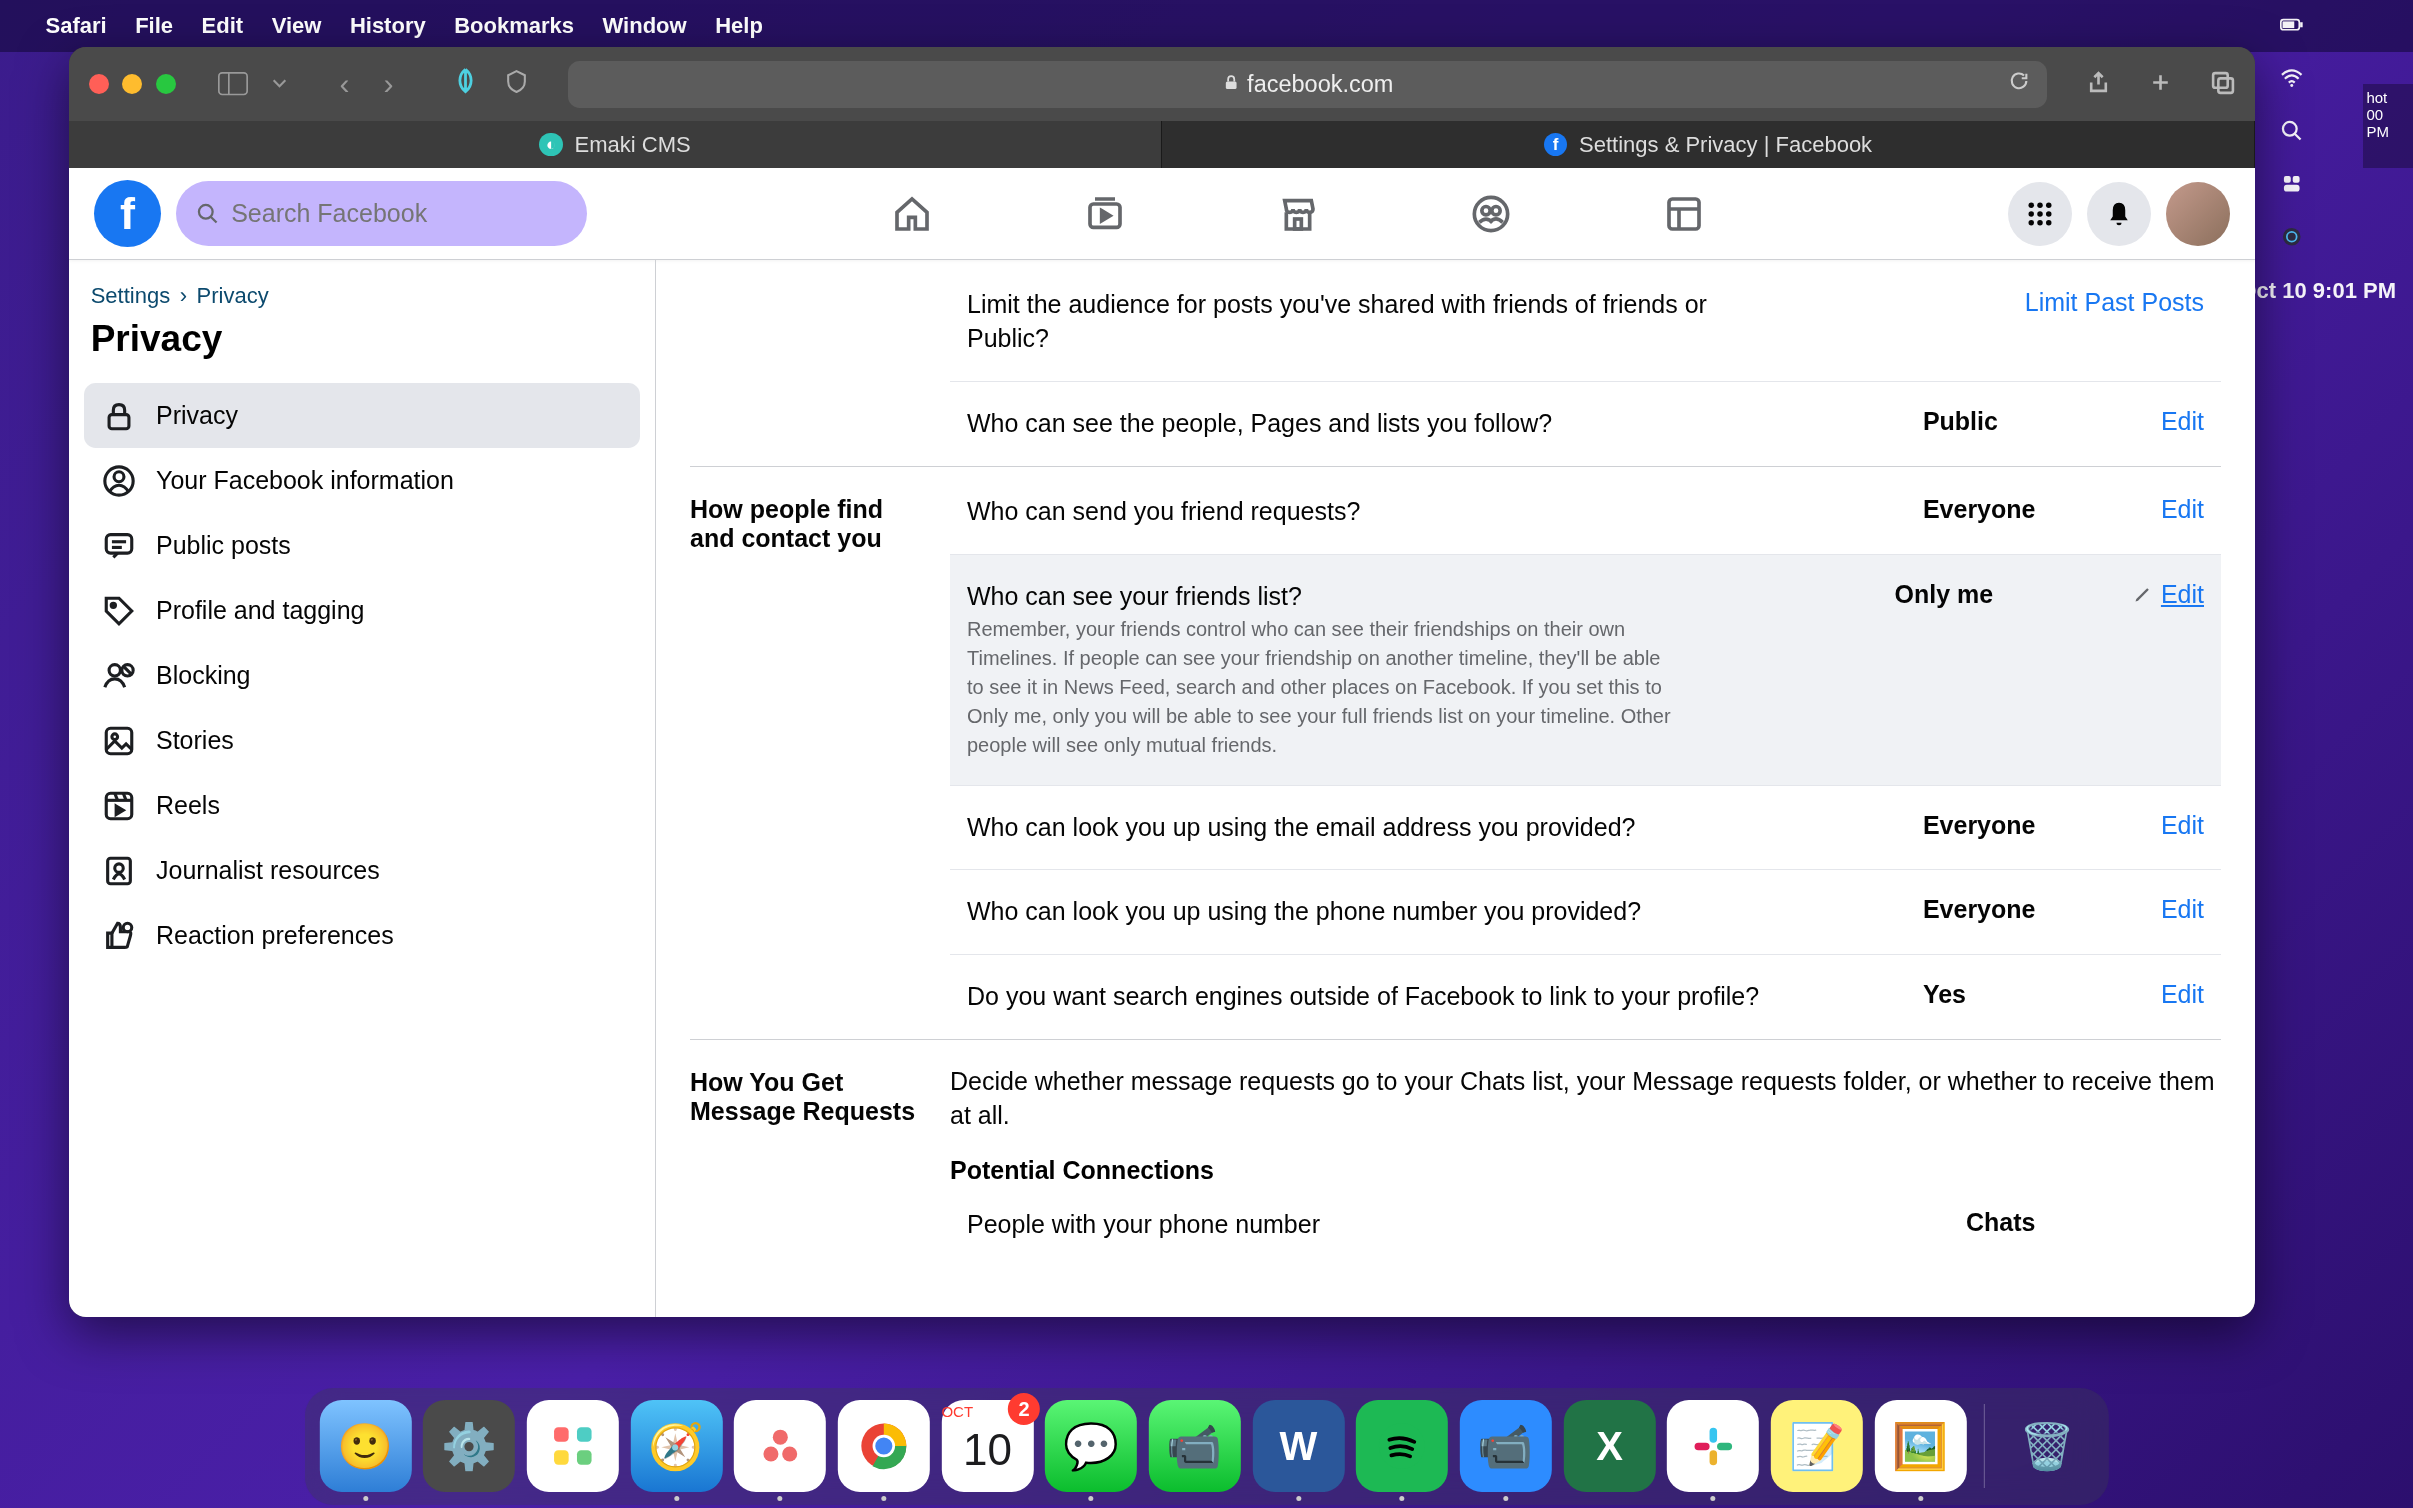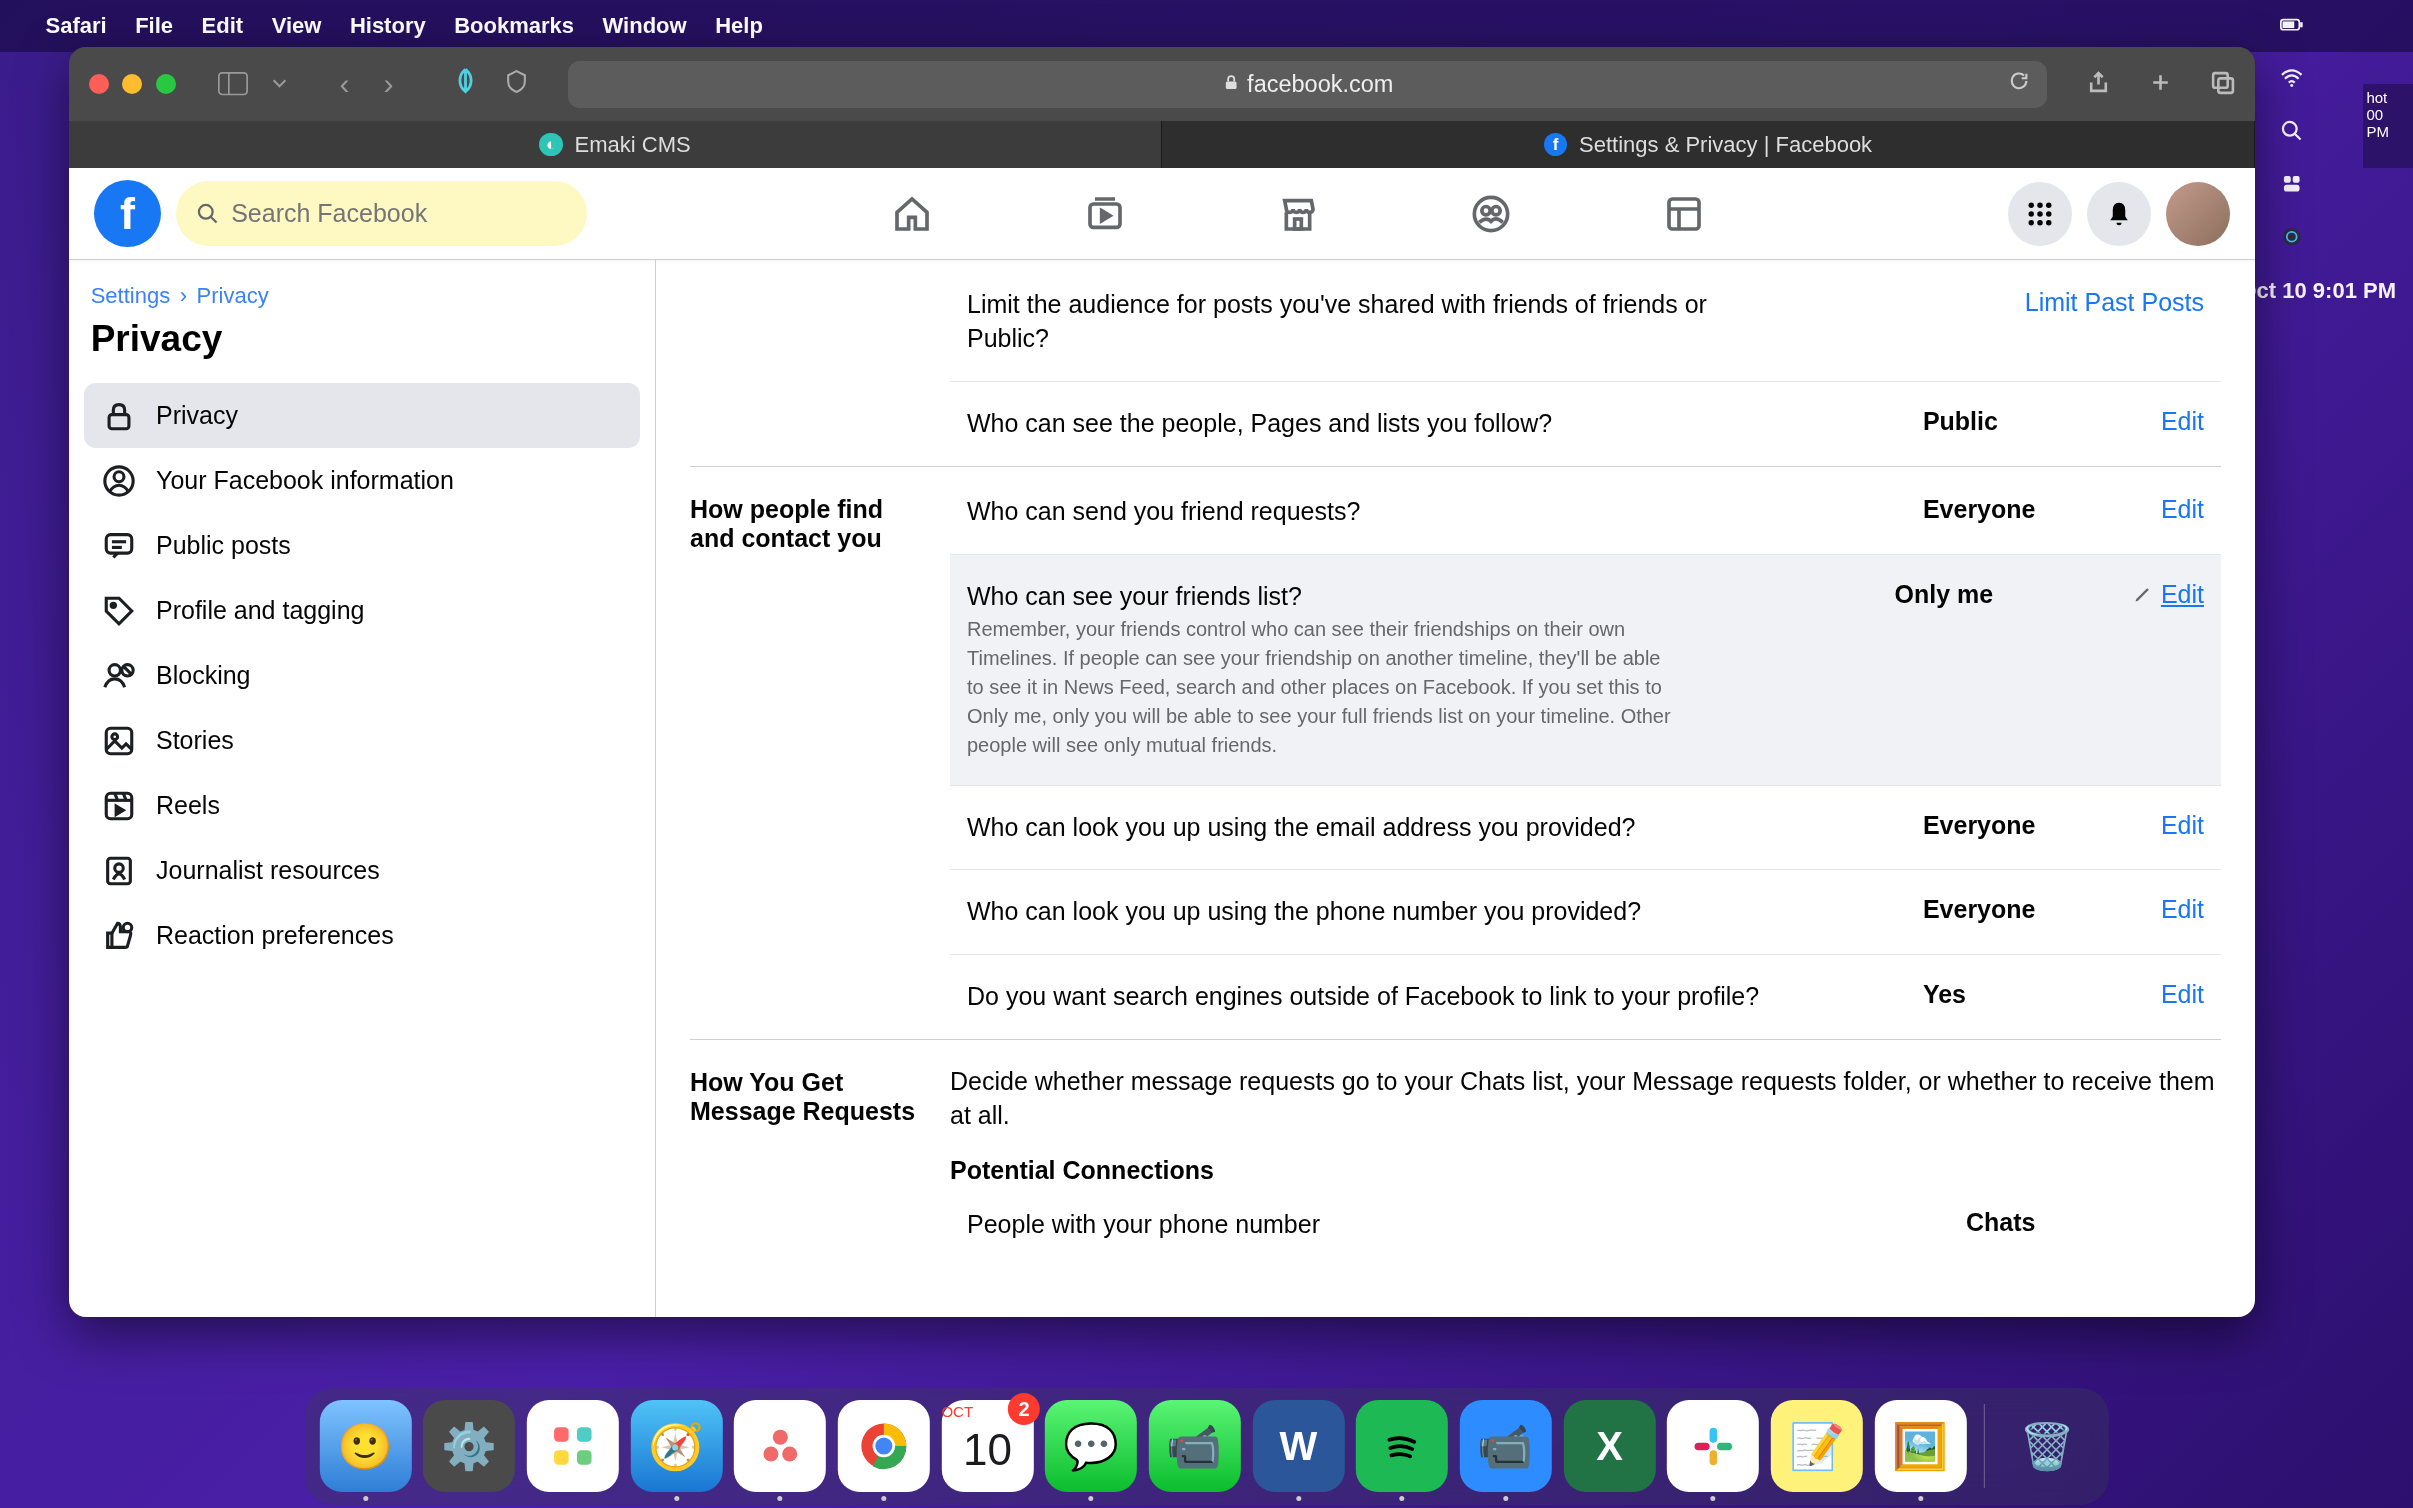--- a/index.html
+++ b/index.html
@@ -43,36 +43,36 @@
 .tab-icon { width: 23.5px; height: 23.5px; border-radius: 50%; display: inline-flex; align-items: center; justify-content: center; font-size: 17px; }
 .tab-icon.emaki { background: #2ec4b6; color: #fff; }
 .tab-icon.fb { background: #1877f2; color: #fff; font-weight: bold; }
 
 
 .fb-page { flex: 1; background: #fff; display: flex; flex-direction: column; }
 
 
 .fb-header { height: 92px; border-bottom: 0.8px solid #ced0d4; display: flex; align-items: center; padding: 0 25px; box-shadow: 0 1.7px 3.4px rgba(0,0,0,0.05); }
 .fb-logo { width: 67px; height: 67px; background: #1877f2; border-radius: 50%; display: flex; align-items: center; justify-content: center; color: #fff; font-size: 45px; font-weight: bold; }
-.fb-search { width: 411px; height: 65px; background: #fef9c3; border-radius: 34px; display: flex; align-items: center; padding: 0 20px; gap: 11.7px; margin-left: 15px; }
+.fb-search { width: 411px; height: 65px; background: #c4b5fd; border-radius: 34px; display: flex; align-items: center; padding: 0 20px; gap: 11.7px; margin-left: 15px; }
 .fb-search svg { width: 23.5px; height: 23.5px; fill: #65676b; }
 .fb-search input { border: none; background: transparent; font-size: 25px; color: #65676b; outline: none; flex: 1; }
 .fb-nav-center { flex: 1; display: flex; justify-content: center; gap: 126px; }
 .fb-nav-center .nav-item { width: 67px; height: 67px; display: flex; align-items: center; justify-content: center; }
 .fb-nav-center svg { width: 40px; height: 40px; fill: none; stroke: #65676b; stroke-width: 2.2; }
 .fb-header-right { display: flex; gap: 15px; align-items: center; }
 .fb-header-right .circle-btn { width: 64px; height: 64px; background: #e4e6eb; border-radius: 50%; display: flex; align-items: center; justify-content: center; }
 .fb-header-right .avatar { width: 64px; height: 64px; border-radius: 50%; background: linear-gradient(135deg,#c49a8c,#8b6f5c); }
 
 
 .fb-body { flex: 1; display: flex; overflow: hidden; }
 
 
 .fb-sidebar { width: 587px; border-right: 0.8px solid #ced0d4; padding: 20px 15px; overflow-y: auto; }
-.breadcrumb { color: #3b82f6; font-size: 22px; padding: 3.4px 6.7px 5px; }
+.breadcrumb { color: #0c4a6e; font-size: 22px; padding: 3.4px 6.7px 5px; }
 .breadcrumb .sep { margin: 0 3.4px; }
 .sidebar-title { font-size: 37px; font-weight: bold; padding: 3.4px 6.7px 23.5px; }
 .sidebar-item { display: flex; align-items: center; gap: 20px; padding: 15px 17px; border-radius: 11.7px; font-size: 25px; color: #050505; }
 .sidebar-item.active { background: #e4e6eb; }
 .sidebar-item .si-icon { width: 35px; height: 35px; display: flex; align-items: center; justify-content: center; }
 .sidebar-item svg { width: 34px; height: 34px; fill: none; stroke: #1c1e21; stroke-width: 2.2; }
 
 
 .fb-main { flex: 1; overflow-y: auto; padding: 0 34px; }
 .setting-block { display: flex; border-bottom: 0.8px solid #ced0d4; padding: 25px 0 0; }

